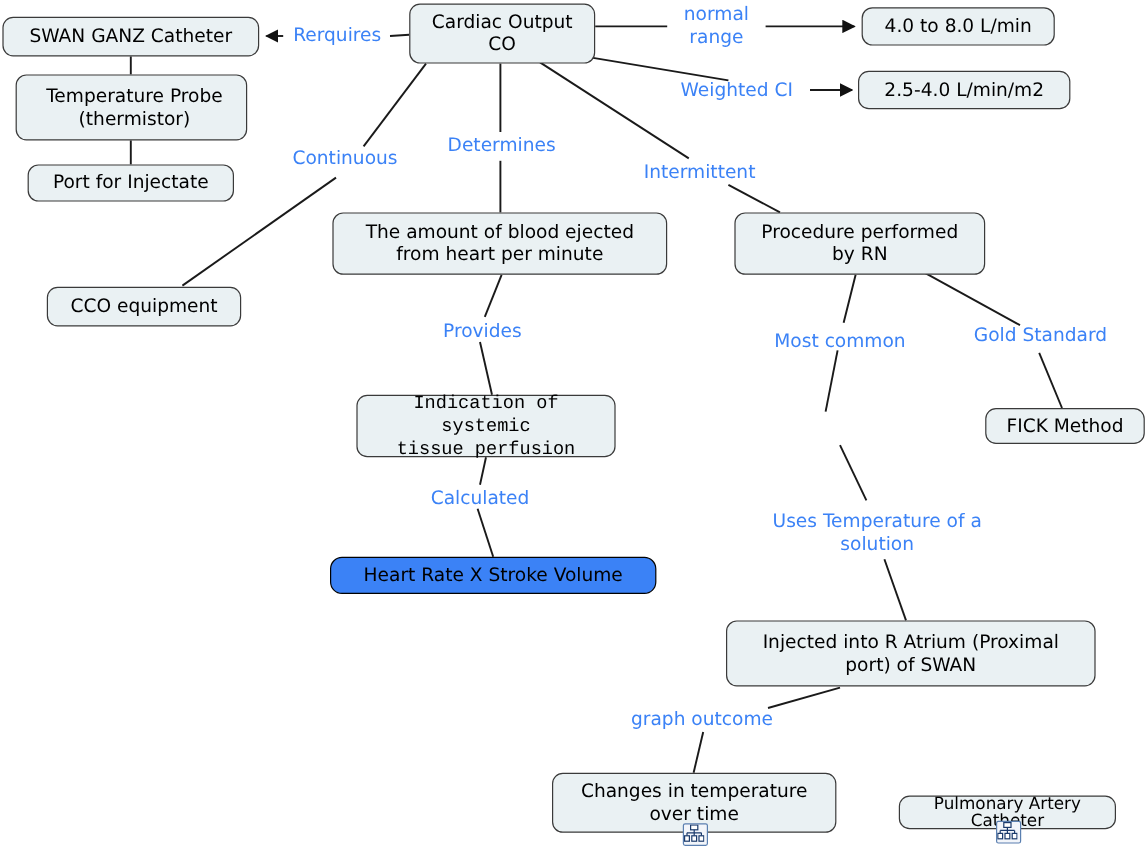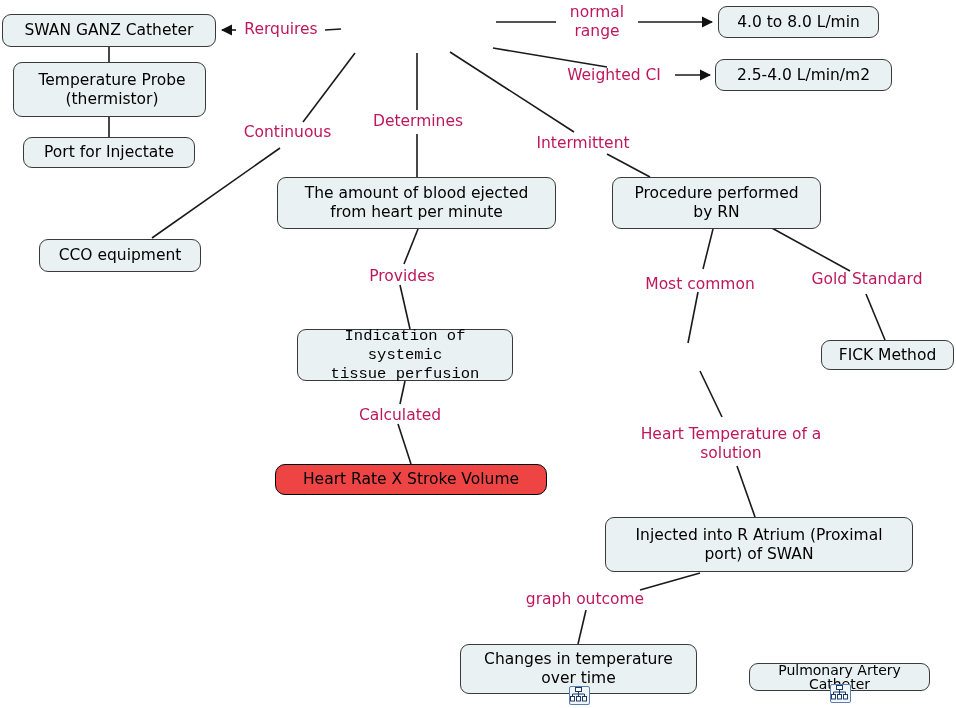--- a/index.html
+++ b/index.html
@@ -36,31 +36,31 @@
     align-items: center;
     justify-content: center;
     text-align: center;
     color: #000000;
     font-size: 15.5px;
     line-height: 19px;
     padding: 1px 7px;
     z-index: 3;
   }
   .node.red {
-    background: #ef4444;
+    background: #3b82f6;
     border-color: #000000;
     border-radius: 10px;
   }
   .node.small-text {
     font-size: 14px;
     line-height: 14px;
   }
   .edge-label {
     position: absolute;
-    color: #be185d;
+    color: #3b82f6;
     font-size: 15.5px;
     line-height: 19px;
     text-align: center;
     background: transparent;
     white-space: pre-line;
     z-index: 4;
   }
   .badge {
     position: absolute;
     width: 19px;
@@ -130,20 +130,22 @@
 
   <div class="node" style="left:2px; top:14px; width:214px; height:33px;">SWAN GANZ Catheter</div>
 
   <div class="node" style="left: 13px; top: 62px; width: 193px; height: 55px; white-space: pre-line; padding-left: 12px;">Temperature Probe
 (thermistor)</div>
 
   <div class="node" style="left:23px; top:137px; width:172px; height:31px;">Port for Injectate</div>
 
   <div class="node" style="left:39px; top:239px; width:162px; height:33px;">CCO equipment</div>
 
+  <div class="node" style="left: 341px; top: 3px; width: 155px; height: 50px; white-space: pre-line;">Cardiac Output
+CO</div>
 
   <div class="node" style="left:718px; top:6px; width:161px; height:32px;">4.0 to 8.0 L/min</div>
 
   <div class="node" style="left:715px; top:59px; width:177px; height:32px;">2.5-4.0 L/min/m2</div>
 
   <div class="node" style="left: 277px; top: 177px; width: 279px; height: 52px; white-space: pre-line;">The amount of blood ejected
 from heart per minute</div>
 
   <div class="node" style="left: 297px; top: 329px; width: 216px; height: 52px; white-space: pre-line; font-family: Liberation Mono, monospace;">Indication of systemic
 tissue perfusion</div>
@@ -204,18 +206,18 @@
   <div class="edge-label" style="left:525px; top:134px; width:116px;">Intermittent</div>
 
   <div class="edge-label" style="left:358px; top:267px; width:88px;">Provides</div>
 
   <div class="edge-label" style="left:348px; top:406px; width:104px;">Calculated</div>
 
   <div class="edge-label" style="left:633px; top:275px; width:134px;">Most common</div>
 
   <div class="edge-label" style="left:799px; top:270px; width:136px;">Gold Standard</div>
 
-  <div class="edge-label" style="left: 622px; top: 425px; width: 218px; white-space: pre-line;">Heart Temperature of a
+  <div class="edge-label" style="left: 622px; top: 425px; width: 218px; white-space: pre-line;">Uses Temperature of a
 solution</div>
 
   <div class="edge-label" style="left:513px; top:590px; width:144px;">graph outcome</div>
 
 </div>
 
 </body></html>

